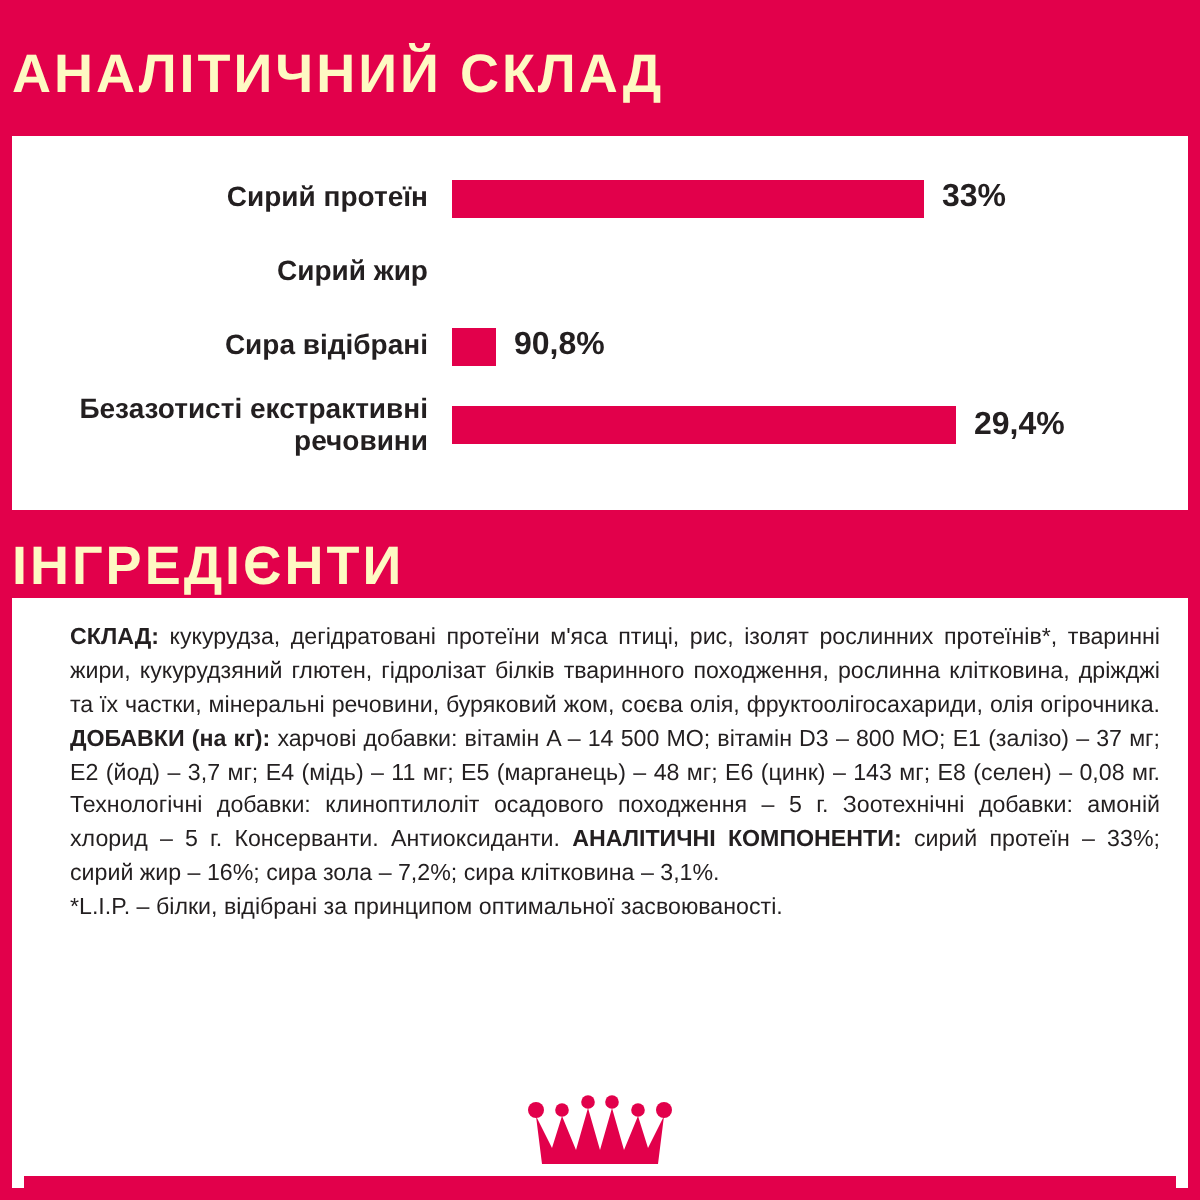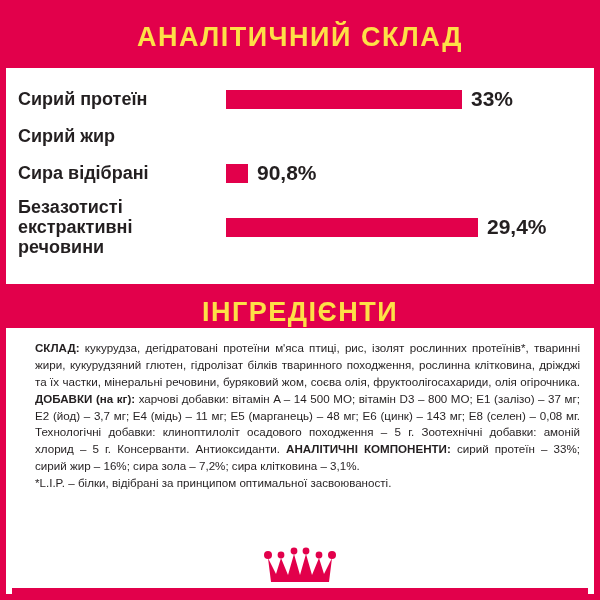--- a/index.html
+++ b/index.html
@@ -22,22 +22,22 @@
     box-sizing: border-box;
     border-left: 6px solid #e2004b;
     border-right: 6px solid #e2004b;
     border-top: 6px solid #e2004b;
     border-bottom: 6px solid #e2004b;
     background: #ffffff;
   }
   
   .band {
     background: #e2004b;
-    color: #fde047;
-    text-align: center;
+    color: #fef9c3;
+    text-align: left;
     font-weight: bold;
     letter-spacing: 1.5px;
   }
   .band-analytical {
     height: 62px;
     line-height: 62px;
     font-size: 27px;
   }
   .band-ingredients {
     height: 44px;
@@ -51,41 +51,41 @@
     box-sizing: border-box;
   }
   .row {
     display: flex;
     align-items: center;
     margin-bottom: 11px;
     min-height: 26px;
   }
   .row-label {
     width: 208px;
-    text-align: left;
+    text-align: right;
     padding-right: 12px;
-    font-size: 18px;
+    font-size: 14px;
     font-weight: bold;
     line-height: 1.12;
     box-sizing: border-box;
     color: #231f20;
   }
   .row-barwrap {
     flex: 1;
     display: flex;
     align-items: center;
     position: relative;
   }
   .bar {
     height: 19px;
     background: #e2004b;
     display: block;
   }
   .row-value {
-    font-size: 21px;
+    font-size: 16px;
     font-weight: bold;
     color: #231f20;
     margin-left: 9px;
     white-space: nowrap;
   }
 
   .ingredients {
     padding: 12px 14px 0 29px;
     font-size: 11.6px;
     line-height: 1.45;

